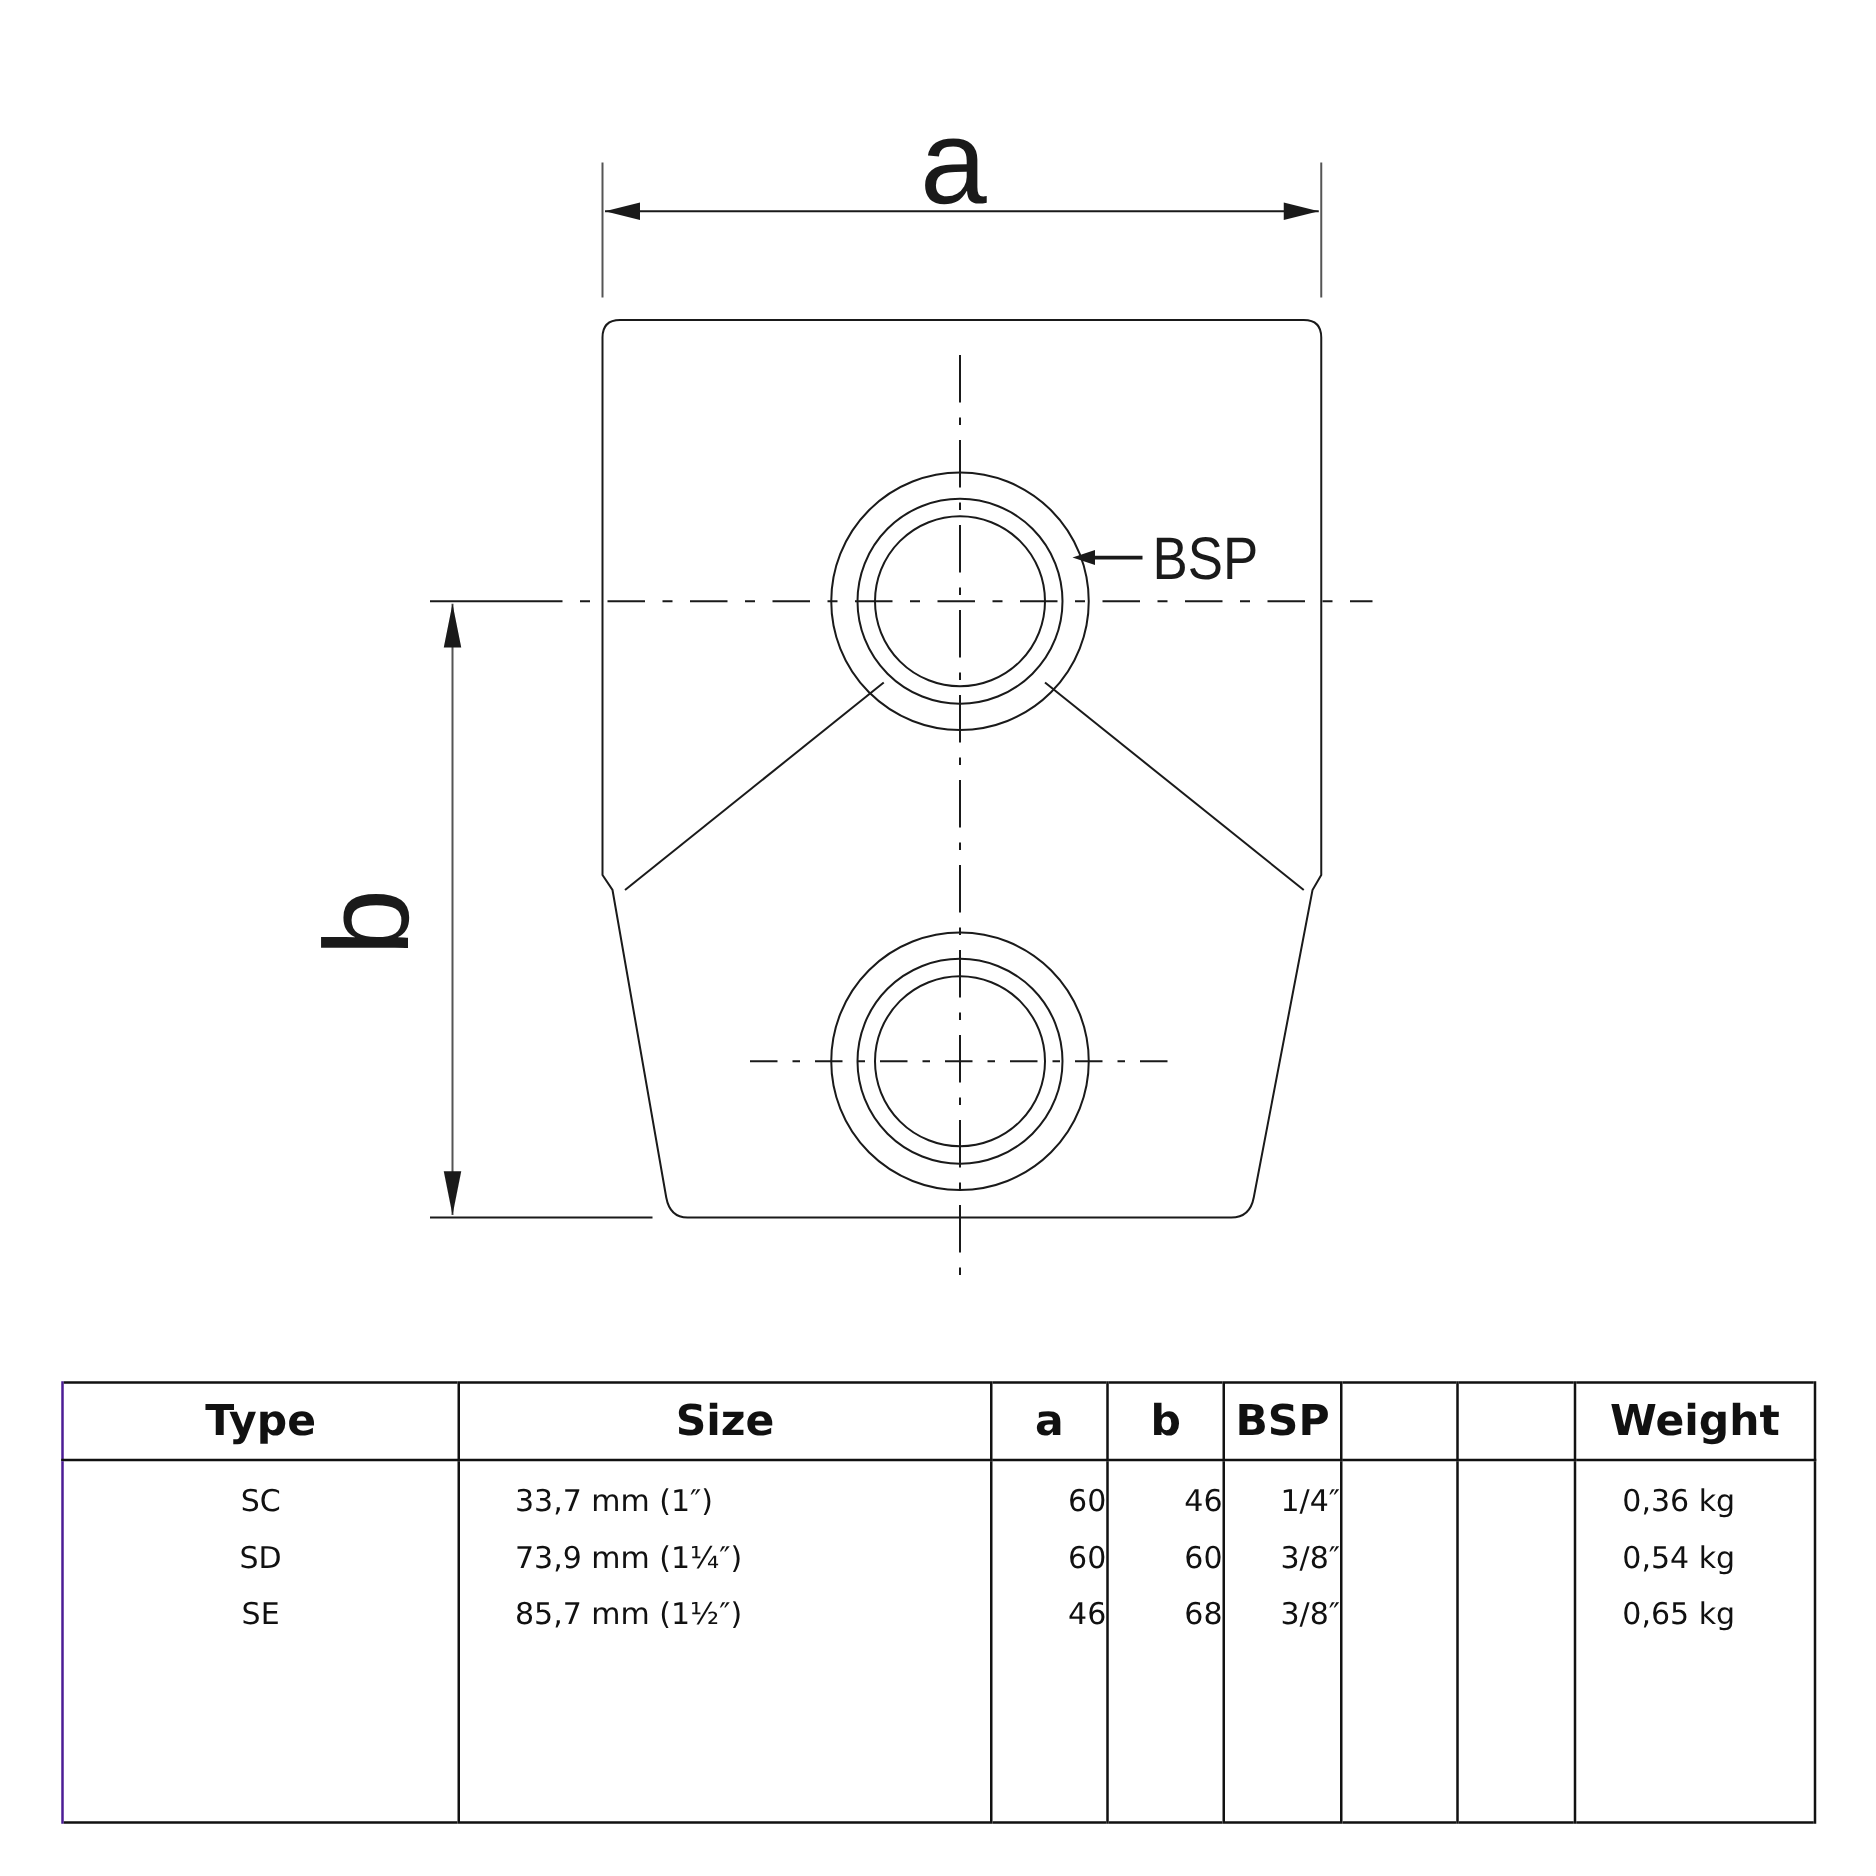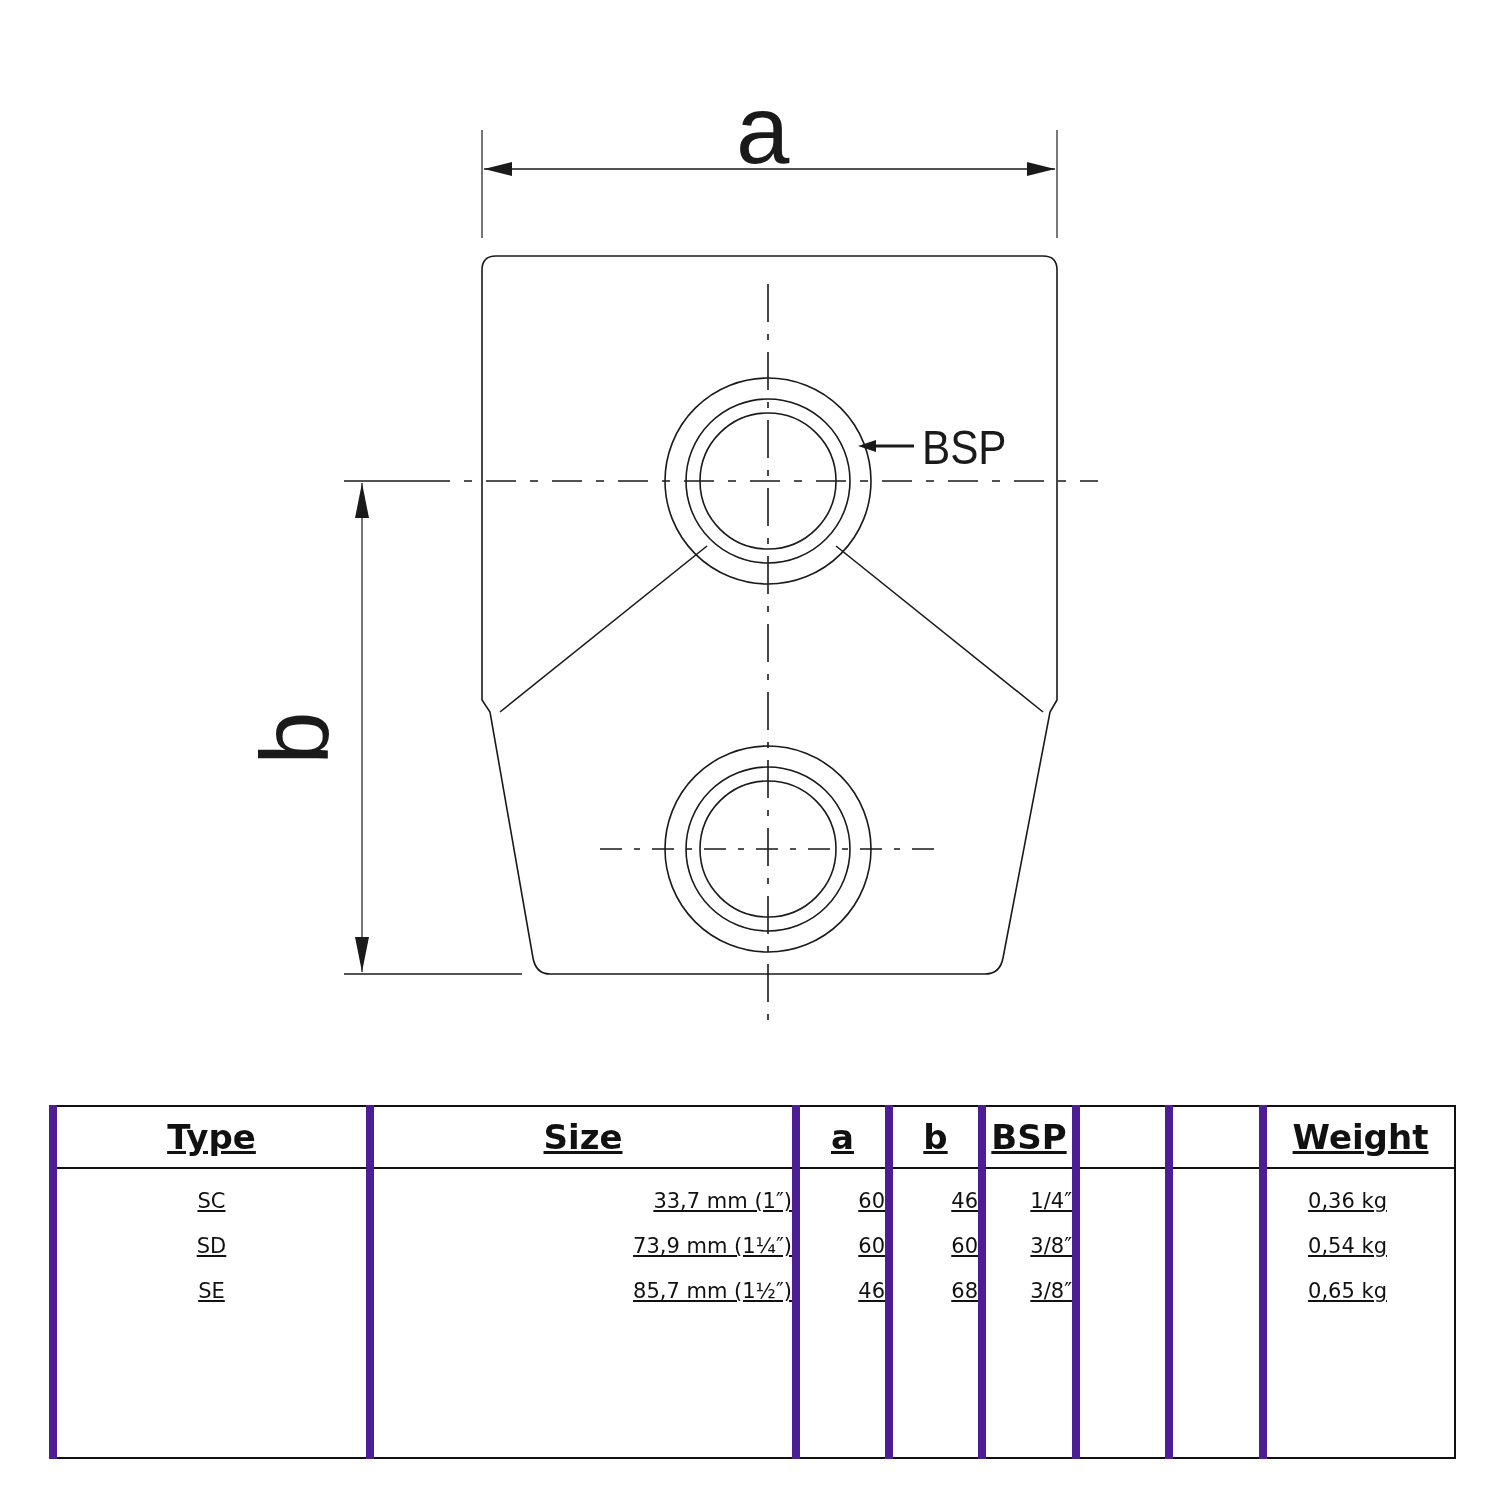--- a/index.html
+++ b/index.html
@@ -3,28 +3,28 @@
 <meta charset="utf-8">
 <style>
   html, body { margin:0; padding:0; background:#ffffff; }
   body { width:1501px; height:1501px; position:relative; overflow:hidden; font-family:"DejaVu Sans", sans-serif; color:#111; }
   #drawing { position:absolute; left:0; top:0; width:1501px; height:1060px; }
   .dim-label { position:absolute; font-family:"Liberation Sans", sans-serif; color:#1a1a1a; line-height:1; }
   #label-a { left:736px; top:82px; font-size:96px; }
   #label-b { left:268px; top:690px; font-size:96px; transform:rotate(-90deg); transform-origin:center; }
   #label-bsp { left:922px; top:424px; font-size:48px; transform:scaleX(0.88); transform-origin:left; }
   #spec-table { position:absolute; left:49px; top:1105px; width:1402px; height:354px; border-collapse:collapse; table-layout:fixed; }
-  #spec-table th, #spec-table td { border-left:8px solid #4c1d95; border-right:2px solid #111; padding:0;text-decoration:underline; }
+  #spec-table th, #spec-table td { border-left:2px solid #4c1d95; border-right:2px solid #111; padding:0; }
   #spec-table { border:2px solid #111; }
   #spec-table thead tr { height:62px; }
   #spec-table thead th { border-bottom:2px solid #111; font-weight:bold; font-size:34px; text-align:center; vertical-align:middle; }
-  #spec-table tbody td { vertical-align:top; font-size:21px; padding-top:10px; }
+  #spec-table tbody td { vertical-align:top; font-size:24px; padding-top:10px; }
   .cell-line { height:45px; line-height:45px; white-space:nowrap; }
   .c-type { text-align:center; }
-  .c-size { text-align:right; padding-left:44px !important; }
+  .c-size { text-align:left; padding-left:44px !important; }
   .c-num { text-align:right; }
   .c-bsp { text-align:right; padding-left:8px !important; }
   .c-weight { text-align:center; padding-right:26px !important; }
 </style>
 </head>
 <body>
 
 <div id="drawing">
   <svg width="1501" height="1060" viewBox="0 0 1501 1060" xmlns="http://www.w3.org/2000/svg">
     <g fill="none" stroke="#1a1a1a" stroke-width="1.6">

